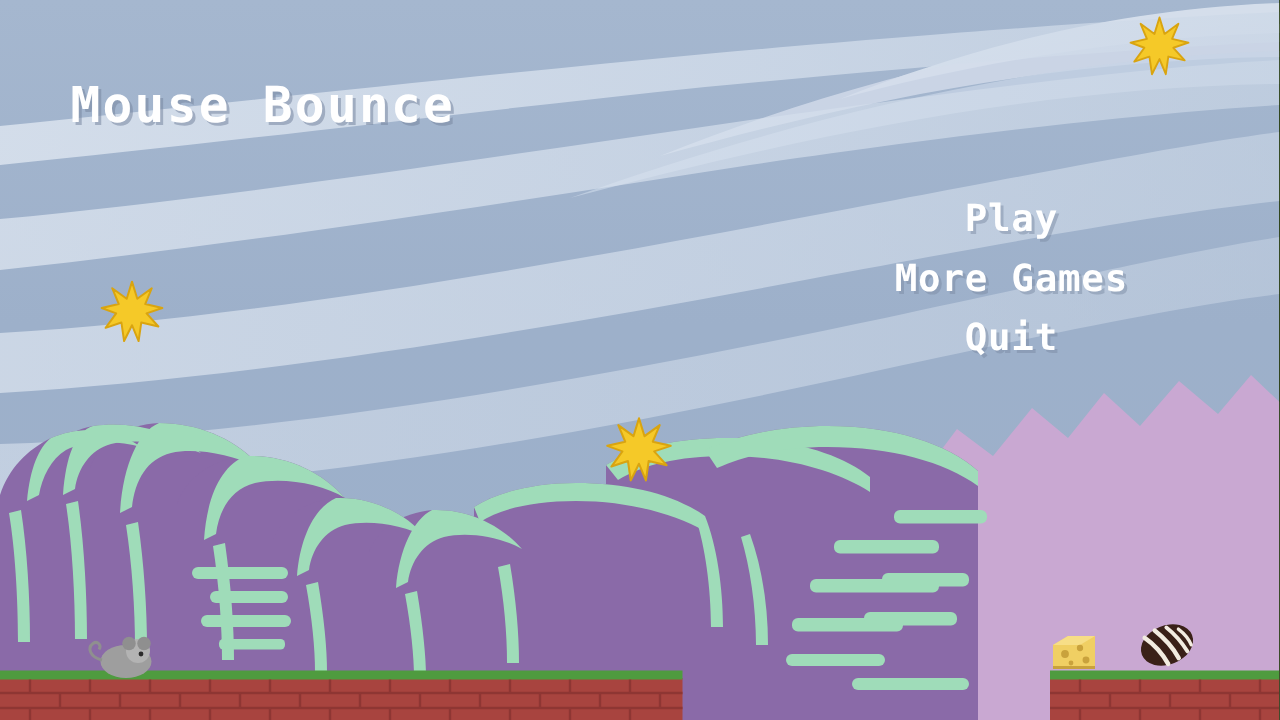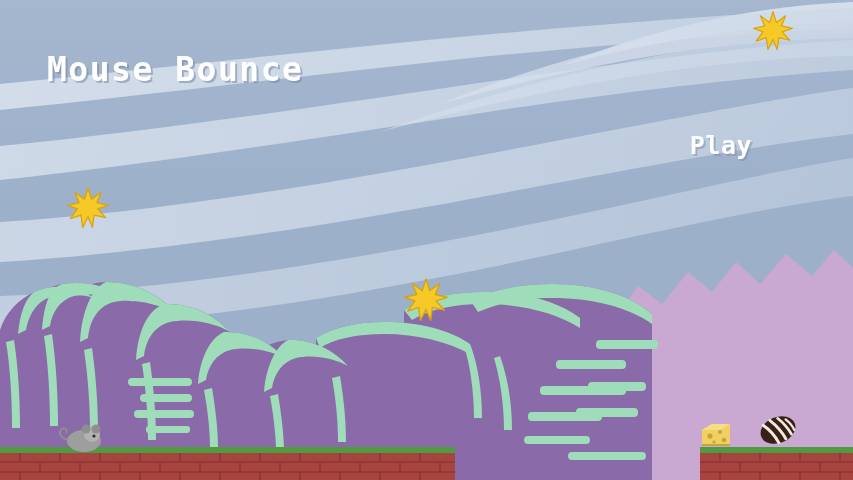--- a/index.html
+++ b/index.html
@@ -295,15 +295,17 @@
     <svg width="46" height="46" viewBox="0 0 100 100">
       <path d="M50,4 L58,30 L80,14 L70,38 L96,44 L72,52 L90,72 L64,66 L60,94
                L50,70 L38,94 L34,66 L10,74 L26,52 L4,44 L30,38 L20,14 L42,30 Z" fill="#f5c928" stroke="#d9a410" stroke-width="3" stroke-linejoin="round"></path>
     </svg>
   </div>
 
   <div class="title">Mouse Bounce</div>
 
   <div class="menu">
     <div class="menu-item">Play</div>
+    <div class="menu-item">More Games</div>
+    <div class="menu-item">Quit</div>
   </div>
 
 </div>
 
 </body></html>

